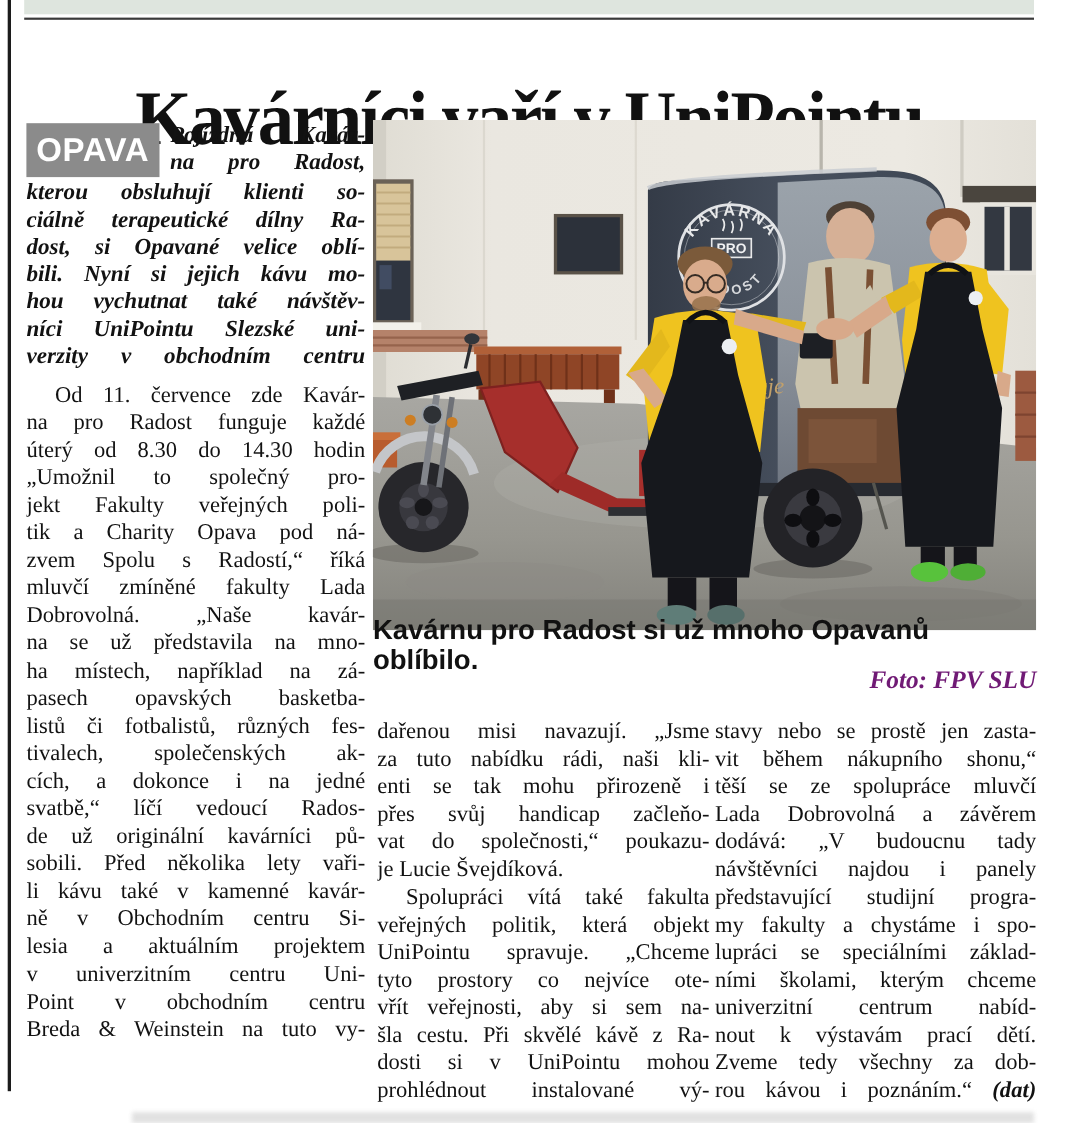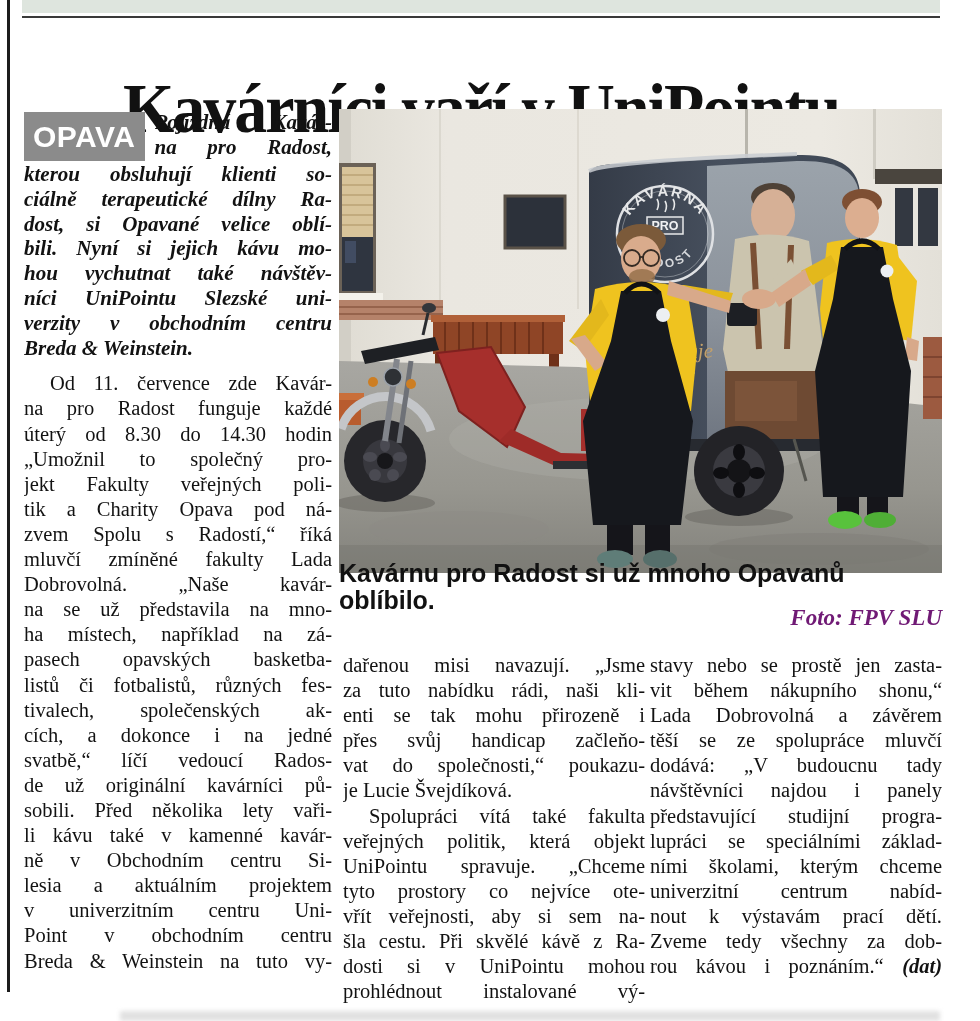--- a/index.html
+++ b/index.html
@@ -70,21 +70,20 @@
         </div>
     </div>
     <div>
         <div class="tl">kterou obsluhují klienti so-</div>
         <div class="tl">ciálně terapeutické dílny Ra-</div>
         <div class="tl">dost, si Opavané velice oblí-</div>
         <div class="tl">bili. Nyní si jejich kávu mo-</div>
         <div class="tl">hou vychutnat také návštěv-</div>
         <div class="tl">níci UniPointu Slezské uni-</div>
         <div class="tl">verzity v obchodním centru</div>
-        <div class="tl last">Breda &amp; Weinstein.</div>
       </div>
   </div>
   <div class="para">
       <div class="tl ind">Od 11. července zde Kavár-</div>
       <div class="tl">na pro Radost funguje každé</div>
       <div class="tl">úterý od 8.30 do 14.30 hodin</div>
       <div class="tl">„Umožnil to společný pro-</div>
       <div class="tl">jekt Fakulty veřejných poli-</div>
       <div class="tl">tik a Charity Opava pod ná-</div>
       <div class="tl">zvem Spolu s Radostí,“ říká</div>
@@ -354,25 +353,26 @@
     <div class="tl">UniPointu spravuje. „Chceme</div>
     <div class="tl">tyto prostory co nejvíce ote-</div>
     <div class="tl">vřít veřejnosti, aby si sem na-</div>
     <div class="tl">šla cestu. Při skvělé kávě z Ra-</div>
     <div class="tl">dosti si v UniPointu mohou</div>
     <div class="tl">prohlédnout instalované vý-</div>
   </div>
 <div class="col para" id="col3">
     <div class="tl">stavy nebo se prostě jen zasta-</div>
     <div class="tl">vit během nákupního shonu,“</div>
+    <div class="tl">těší se ze spolupráce mluvčí</div>
     <div class="tl">Lada Dobrovolná a závěrem</div>
-    <div class="tl">těší se ze spolupráce mluvčí</div>
     <div class="tl">dodává: „V budoucnu tady</div>
     <div class="tl">návštěvníci najdou i panely</div>
     <div class="tl">představující studijní progra-</div>
+    <div class="tl">my fakulty a chystáme i spo-</div>
     <div class="tl">lupráci se speciálními základ-</div>
     <div class="tl">ními školami, kterým chceme</div>
     <div class="tl">univerzitní centrum nabíd-</div>
     <div class="tl">nout k výstavám prací dětí.</div>
     <div class="tl">Zveme tedy všechny za dob-</div>
     <div class="tl"><span>rou kávou i poznáním.“ </span><span class="sig">(dat)</span></div>
   </div>
 
 <div class="bottom-artifact"></div>
 

